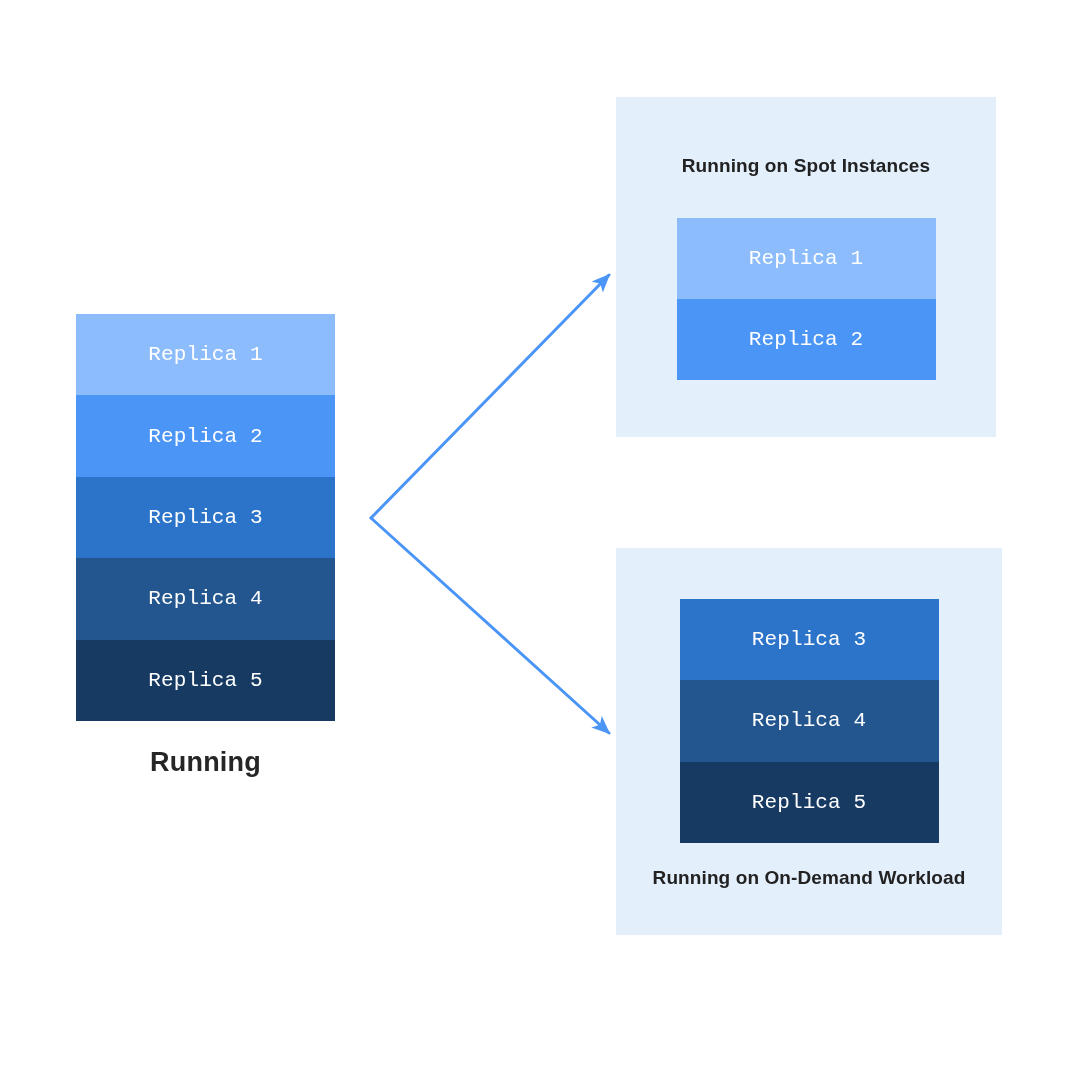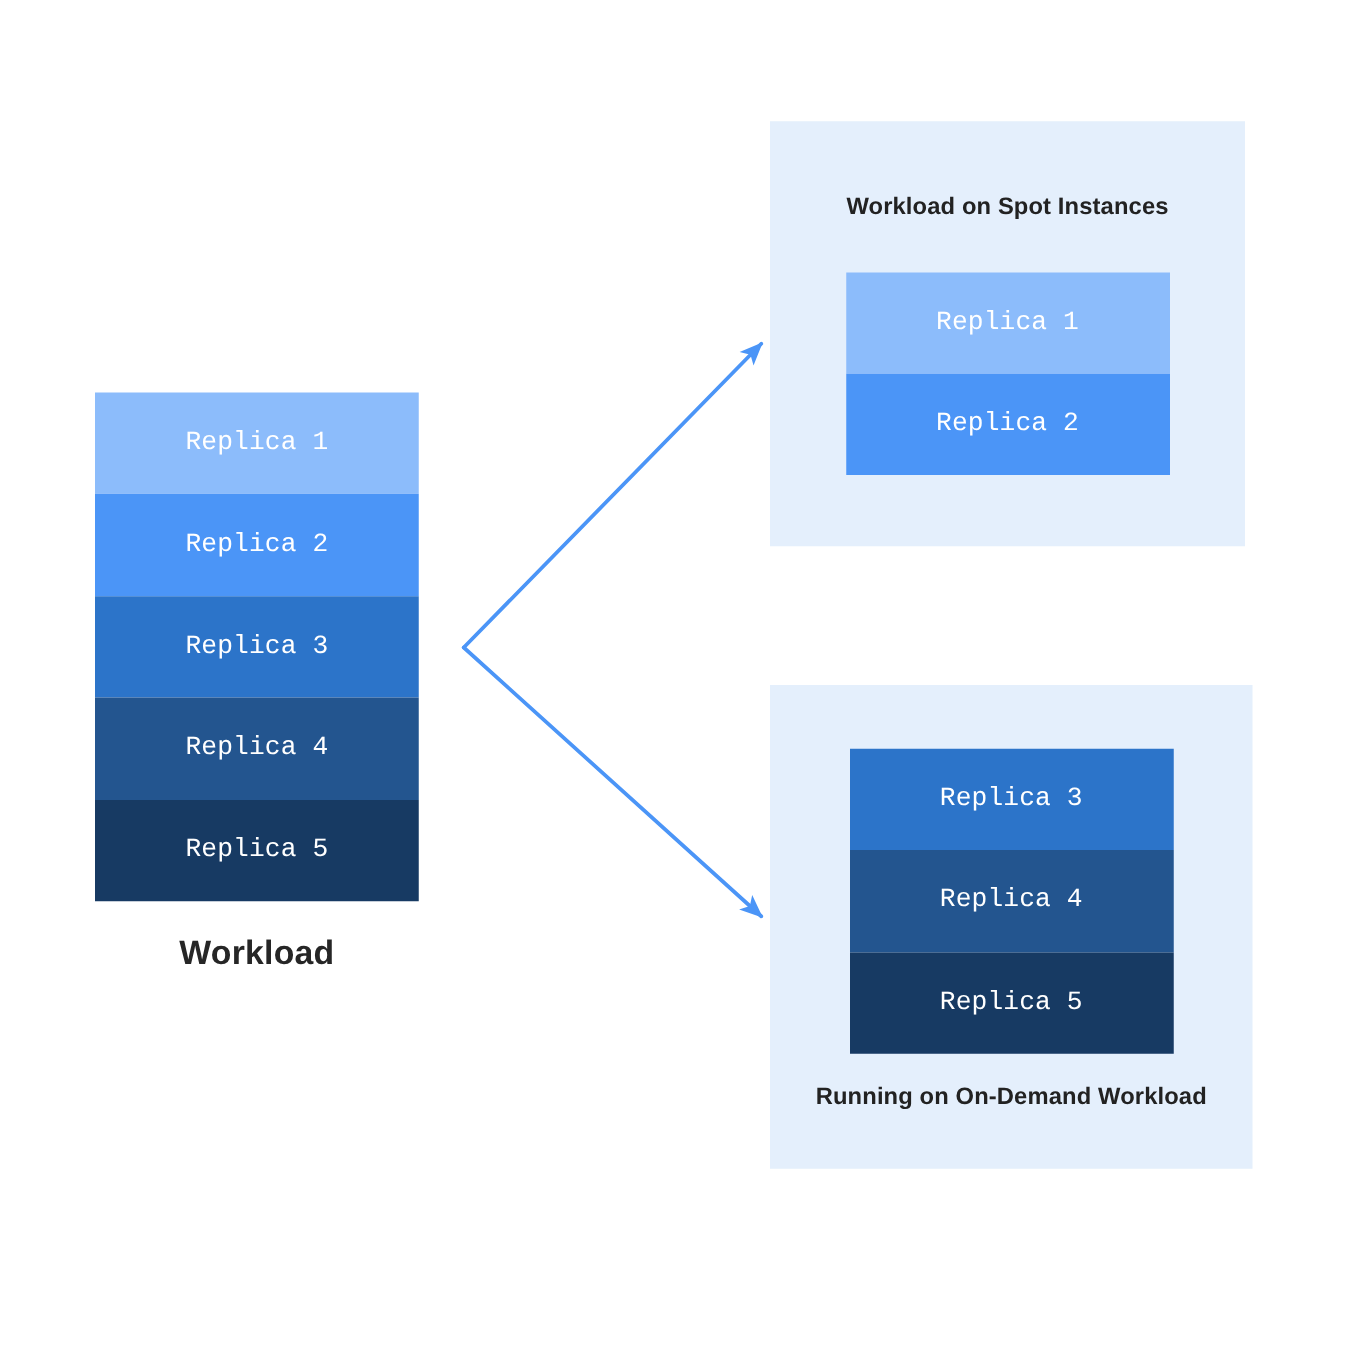--- a/index.html
+++ b/index.html
@@ -143,25 +143,25 @@
       <div class="replica-band" style="background:#2C74C9">
         <span>Replica 3</span>
       </div>
       <div class="replica-band" style="background:#23558F">
         <span>Replica 4</span>
       </div>
       <div class="replica-band" style="background:#173A63">
         <span>Replica 5</span>
       </div>
     </div>
-    <div id="workload-label">Workload</div>
+    <div id="workload-label">Running</div>
   </div>
 
   <div class="group-panel" id="spot-panel">
-    <div class="panel-title">Workload on Spot Instances</div>
+    <div class="panel-title">Running on Spot Instances</div>
     <div class="panel-stack" id="spot-stack">
       <div class="replica-band" style="background:#8CBCFB">
         <span>Replica 1</span>
       </div>
       <div class="replica-band" style="background:#4B95F7">
         <span>Replica 2</span>
       </div>
     </div>
   </div>
 

